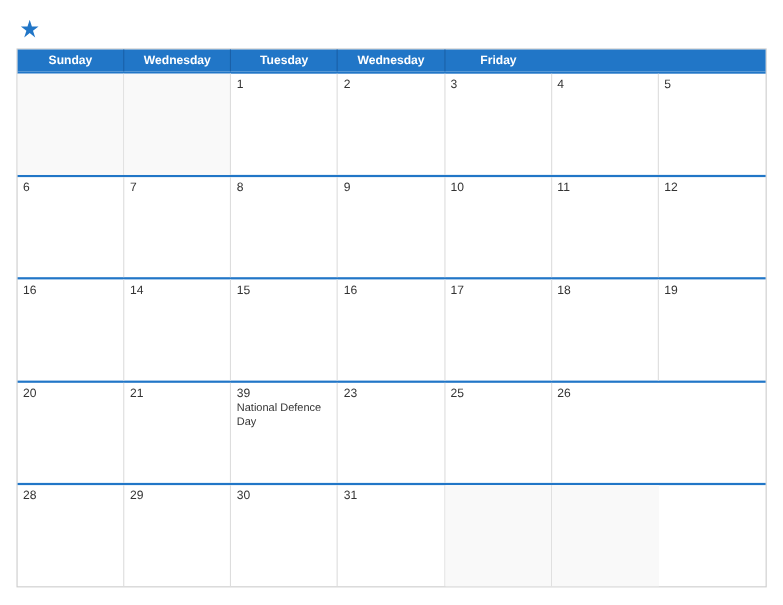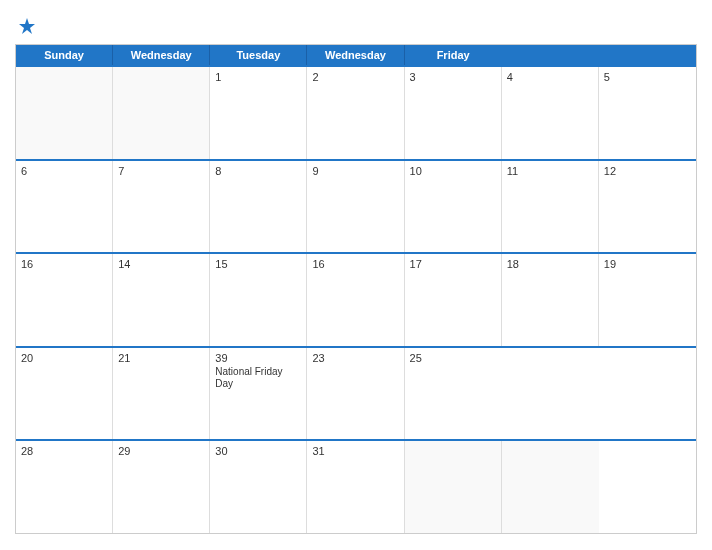--- a/index.html
+++ b/index.html
@@ -207,27 +207,30 @@
         </div>
         <div class="week-row">
           <div class="day-cell">
             <span class="day-number">20</span>
           </div>
           <div class="day-cell">
             <span class="day-number">21</span>
           </div>
           <div class="day-cell">
             <span class="day-number">39</span>
-            <div class="event-text">National Friday Day</div>
+            <div class="event-text">National Defence Day</div>
           </div>
           <div class="day-cell">
             <span class="day-number">23</span>
           </div>
           <div class="day-cell">
             <span class="day-number">25</span>
+          </div>
+          <div class="day-cell">
+            <span class="day-number">26</span>
           </div>
         </div>
         <div class="week-row">
           <div class="day-cell">
             <span class="day-number">28</span>
           </div>
           <div class="day-cell">
             <span class="day-number">29</span>
           </div>
           <div class="day-cell">

